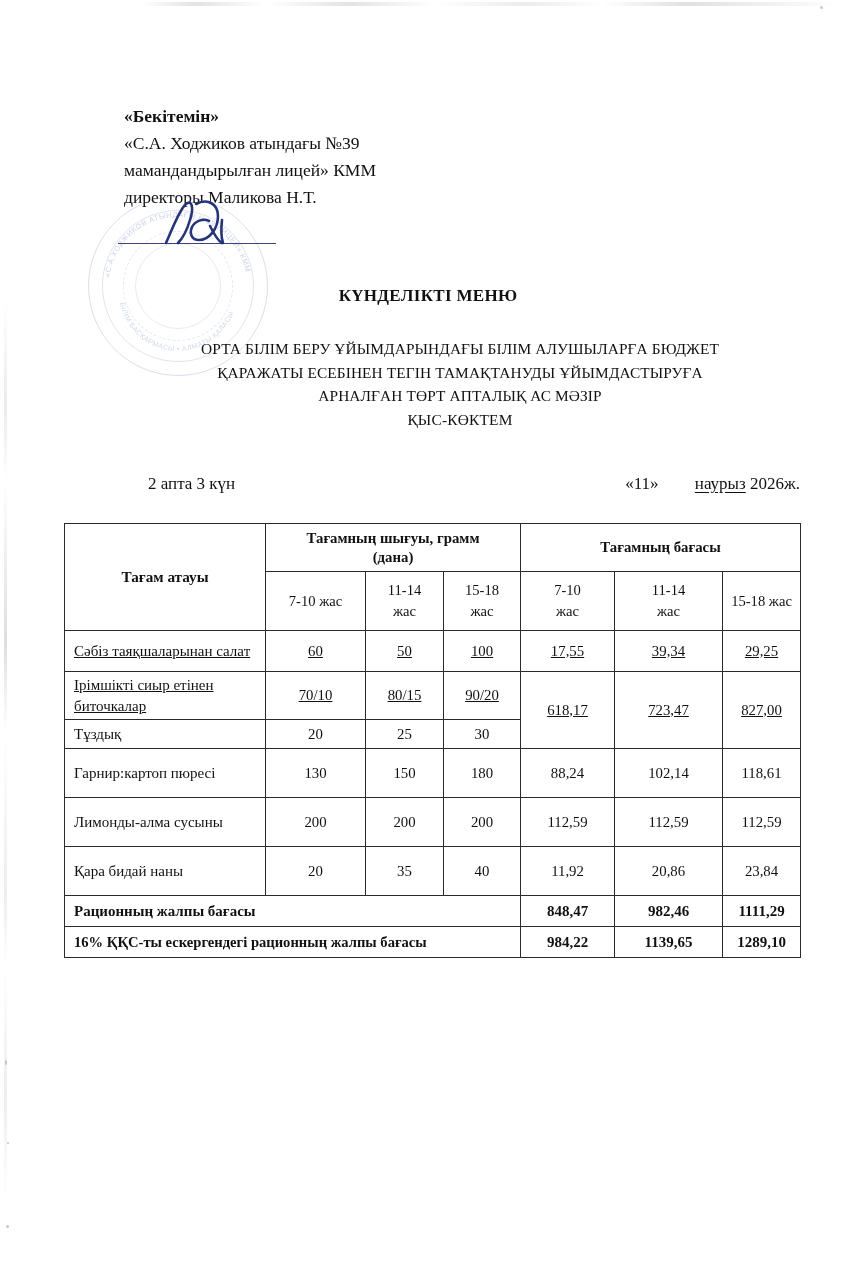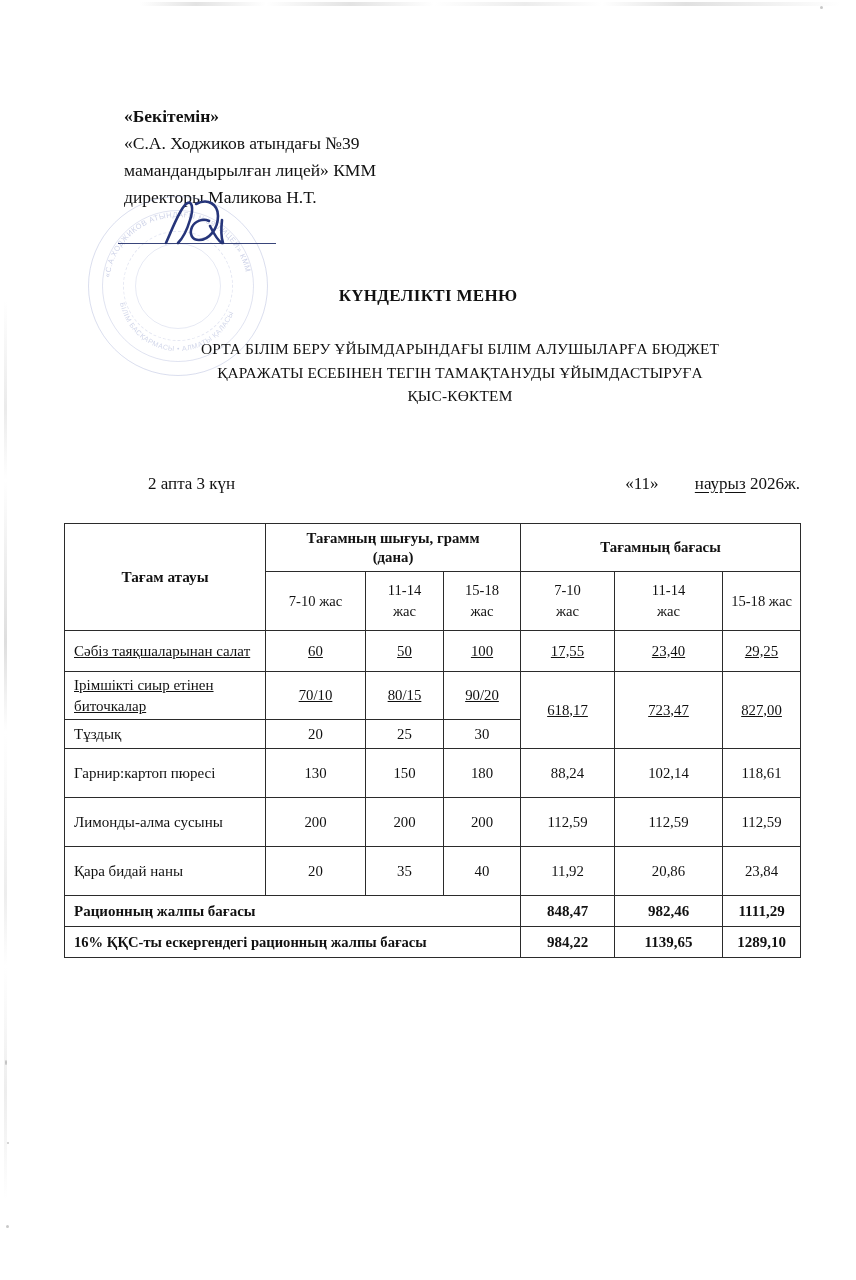--- a/index.html
+++ b/index.html
@@ -294,20 +294,21 @@
       <path d="M70,24 C69,33 69,41 71,47"></path>
     </g>
   </svg>
   <div class="sign-line"></div>
 
   <div class="doc-title">КҮНДЕЛІКТІ МЕНЮ</div>
 
   <div class="doc-subtitle">
     <div>ОРТА БІЛІМ БЕРУ ҰЙЫМДАРЫНДАҒЫ БІЛІМ АЛУШЫЛАРҒА БЮДЖЕТ</div>
     <div>ҚАРАЖАТЫ ЕСЕБІНЕН ТЕГІН ТАМАҚТАНУДЫ ҰЙЫМДАСТЫРУҒА</div>
+    <div>АРНАЛҒАН ТӨРТ АПТАЛЫҚ  АС МӘЗІР</div>
     <div class="last">ҚЫС-КӨКТЕМ</div>
   </div>
 
   <div class="meta-row">
     <span class="meta-week">2 апта 3 күн</span>
     <span class="meta-date">
       <span>«11»</span>
       <span class="u">наурыз</span>
       <span>2026ж.</span>
     </span>
@@ -362,21 +363,21 @@
       </tr>
     </thead>
     <tbody>
 
       <tr class="r-tall">
         <td class="dish">Сәбіз таяқшаларынан салат</td>
         <td class="num">60</td>
         <td class="num">50</td>
         <td class="num">100</td>
         <td class="num">17,55</td>
-        <td class="num">23,40</td>
+        <td class="num">39,34</td>
         <td class="num">29,25</td>
       </tr>
 
       <tr class="r-tall">
         <td class="dish">Ірімшікті сиыр етінен биточкалар</td>
         <td class="num">70/10</td>
         <td class="num">80/15</td>
         <td class="num">90/20</td>
         <td class="num" rowspan="2">618,17</td>
         <td class="num" rowspan="2">723,47</td>

